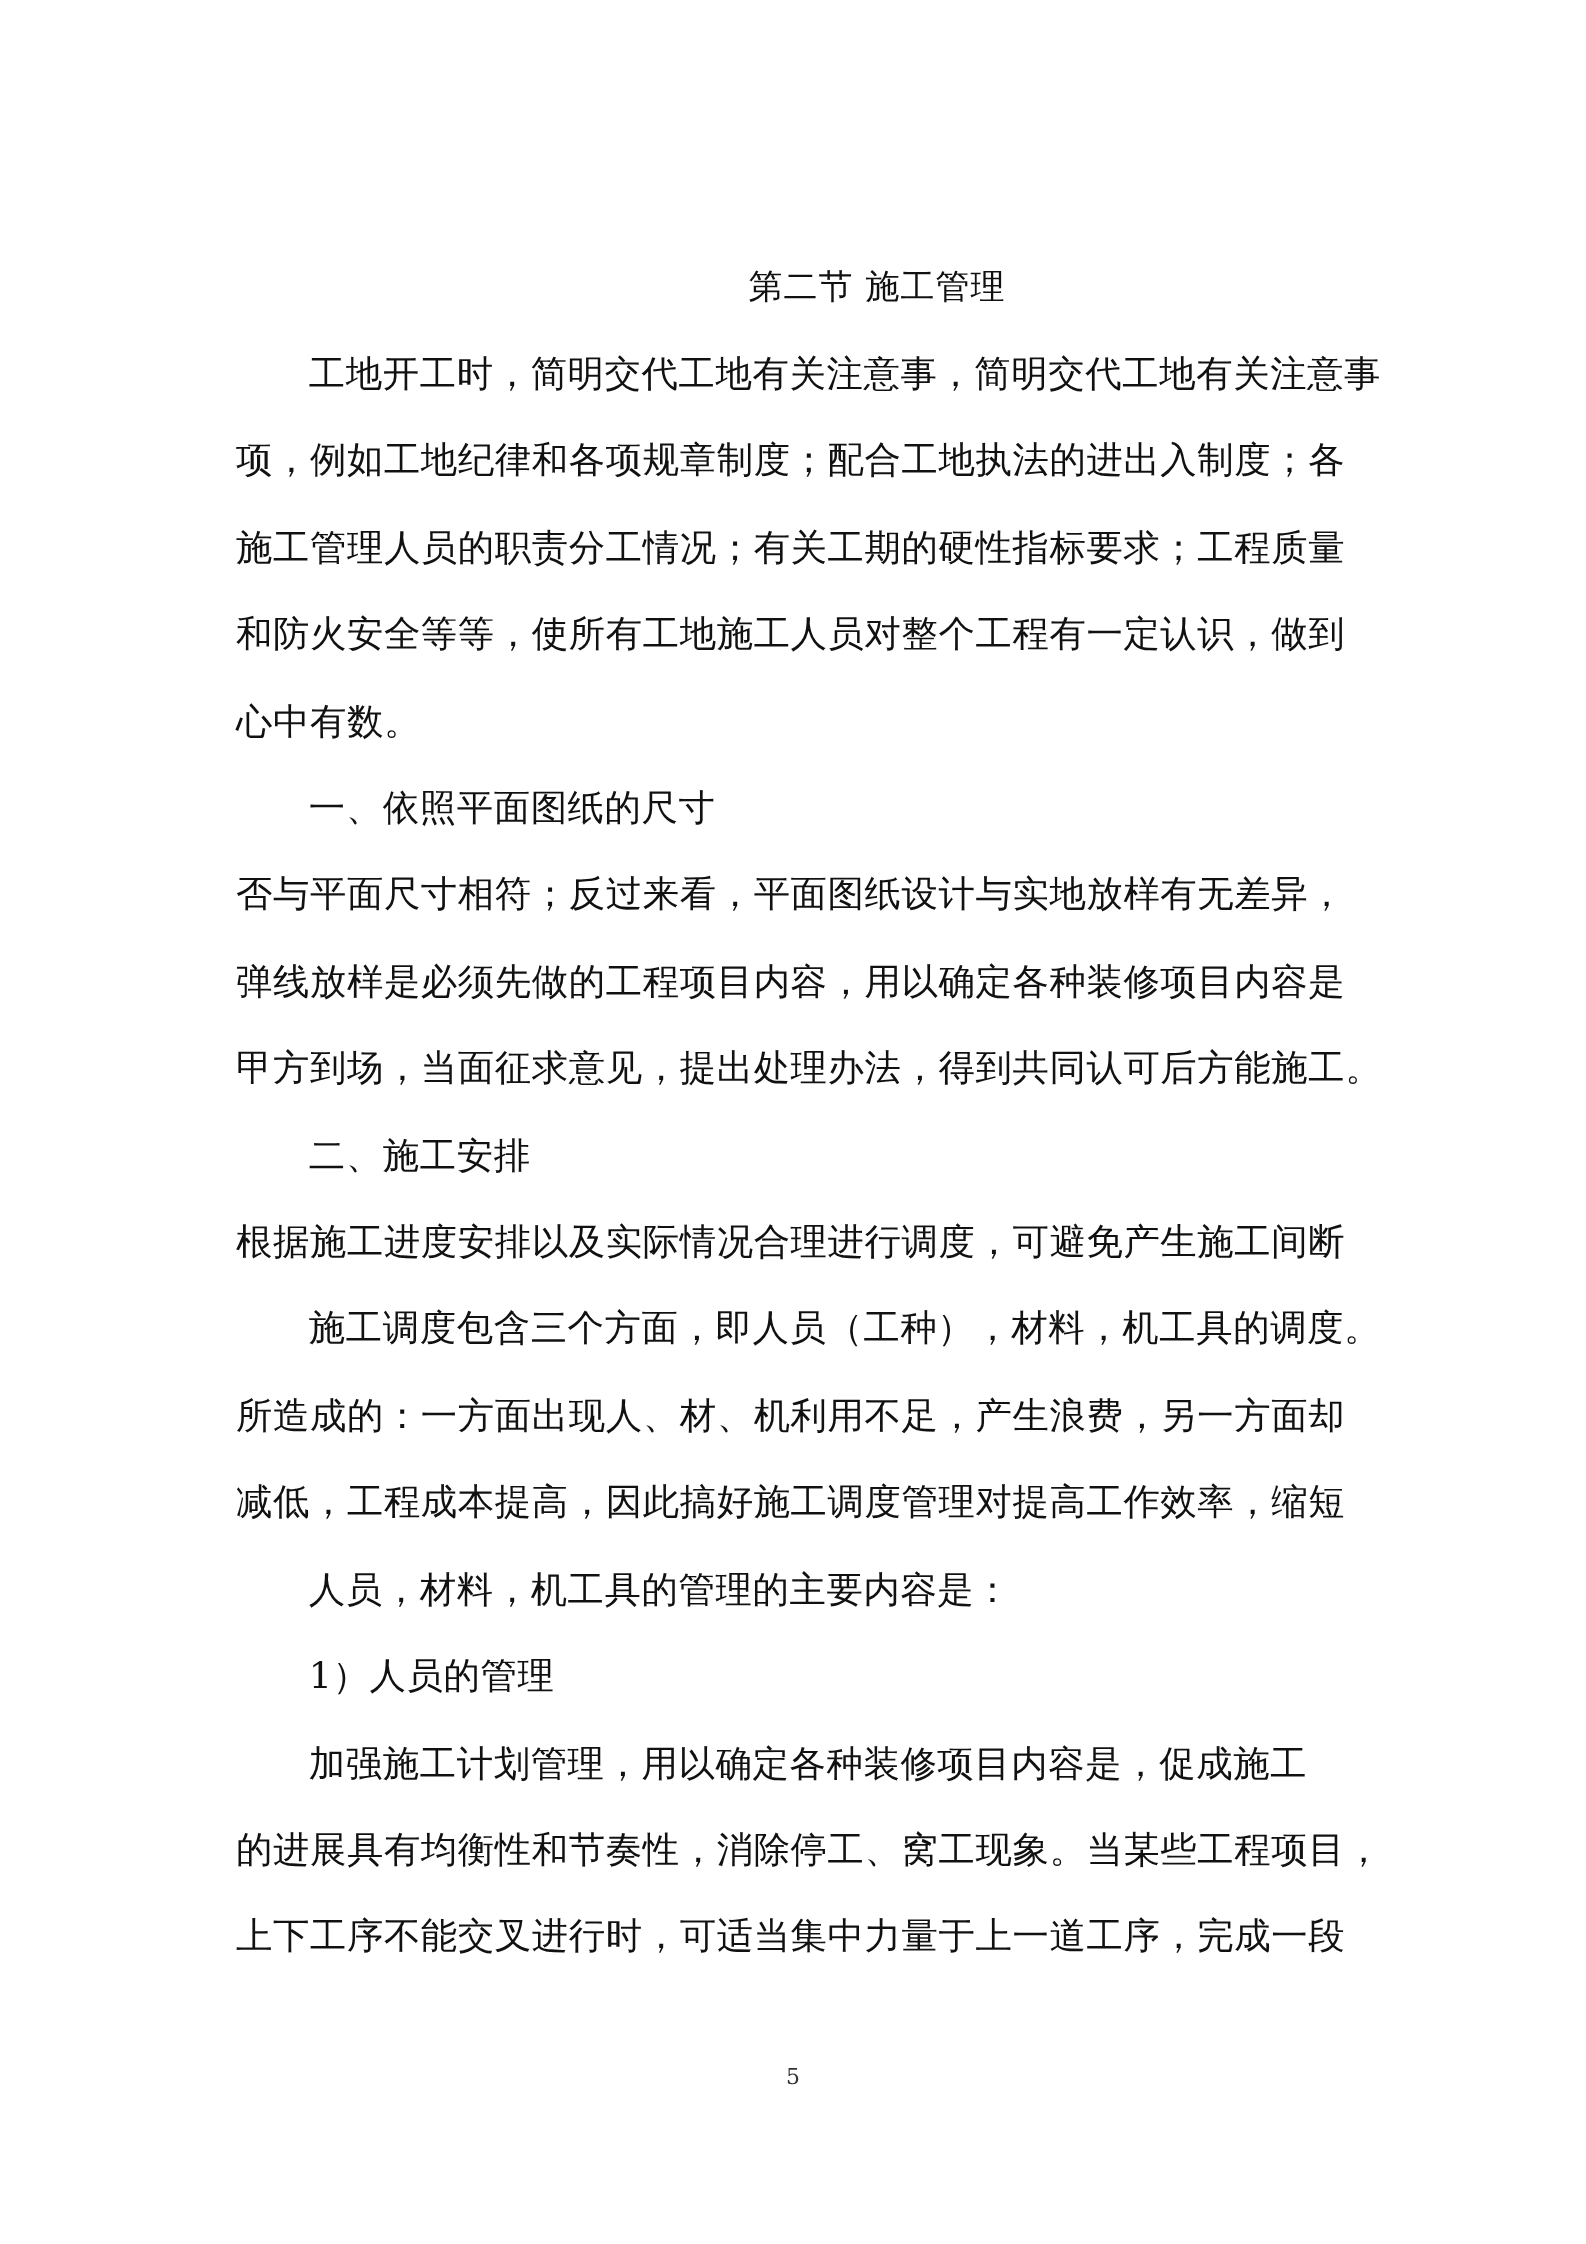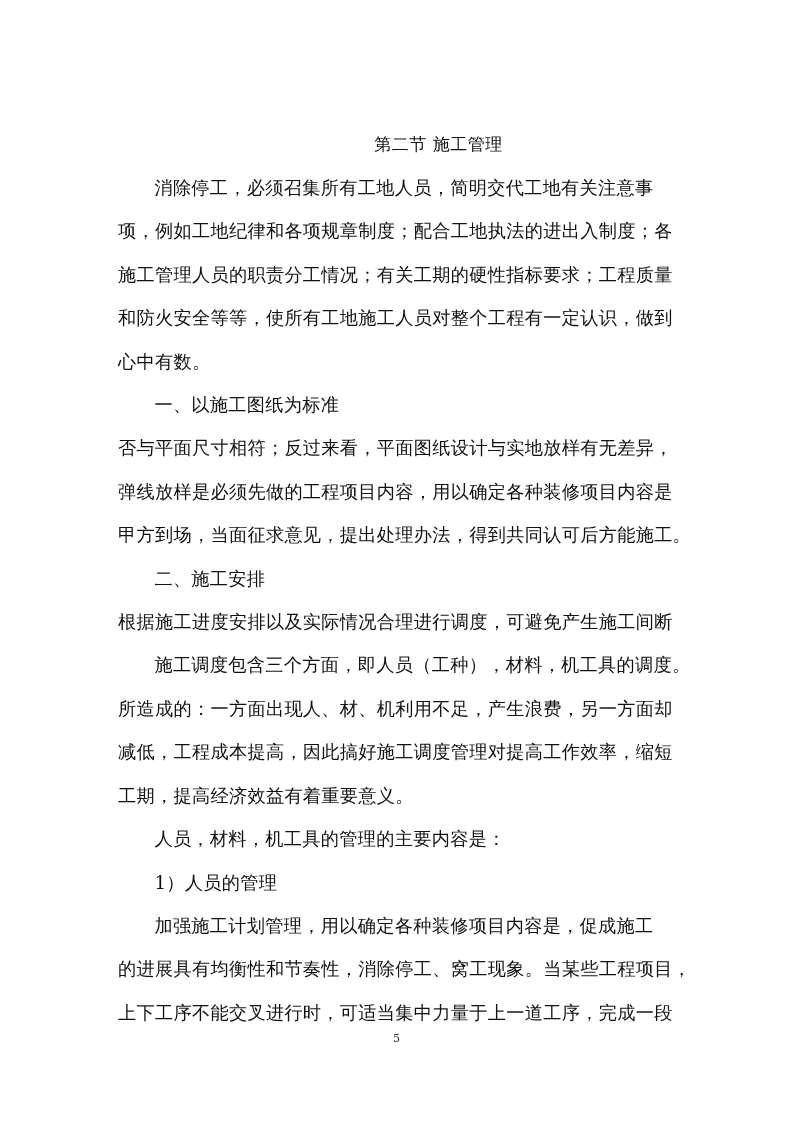--- a/index.html
+++ b/index.html
@@ -28,43 +28,42 @@
   </style>
 </head>
 <body>
 
 <div class="page">
   <div class="title">第二节 施工管理</div>
 
   <div class="body-text">
 
     <p class="para">
-      <span class="line">消除停工，必须召集所有工地人员，简明交代工地有关注意事</span>
+      <span class="line">工地开工时，简明交代工地有关注意事，简明交代工地有关注意事</span>
       <span class="line" style="text-indent:0">项，例如工地纪律和各项规章制度；配合工地执法的进出入制度；各</span>
       <span class="line" style="text-indent:0">施工管理人员的职责分工情况；有关工期的硬性指标要求；工程质量</span>
       <span class="line" style="text-indent:0">和防火安全等等，使所有工地施工人员对整个工程有一定认识，做到</span>
       <span class="line" style="text-indent:0">心中有数。</span>
     </p>
 
-    <p class="heading">一、以施工图纸为标准</p>
+    <p class="heading">一、依照平面图纸的尺寸</p>
 
     <p class="para">
       <span class="line" style="text-indent:0">否与平面尺寸相符；反过来看，平面图纸设计与实地放样有无差异，</span>
       <span class="line" style="text-indent:0">弹线放样是必须先做的工程项目内容，用以确定各种装修项目内容是</span>
       <span class="line" style="text-indent:0">甲方到场，当面征求意见，提出处理办法，得到共同认可后方能施工。</span>
     </p>
 
     <p class="heading">二、施工安排</p>
 
     <p class="para">
       <span class="line" style="text-indent:0">根据施工进度安排以及实际情况合理进行调度，可避免产生施工间断</span>
       <span class="line">施工调度包含三个方面，即人员（工种），材料，机工具的调度。</span>
       <span class="line" style="text-indent:0">所造成的：一方面出现人、材、机利用不足，产生浪费，另一方面却</span>
       <span class="line" style="text-indent:0">减低，工程成本提高，因此搞好施工调度管理对提高工作效率，缩短</span>
-      <span class="line" style="text-indent:0">工期，提高经济效益有着重要意义。</span>
     </p>
 
     <p class="heading">人员，材料，机工具的管理的主要内容是：</p>
 
     <p class="heading">1）人员的管理</p>
 
     <p class="para">
       <span class="line">加强施工计划管理，用以确定各种装修项目内容是，促成施工</span>
       <span class="line" style="text-indent:0">的进展具有均衡性和节奏性，消除停工、窝工现象。当某些工程项目，</span>
       <span class="line" style="text-indent:0">上下工序不能交叉进行时，可适当集中力量于上一道工序，完成一段</span>

